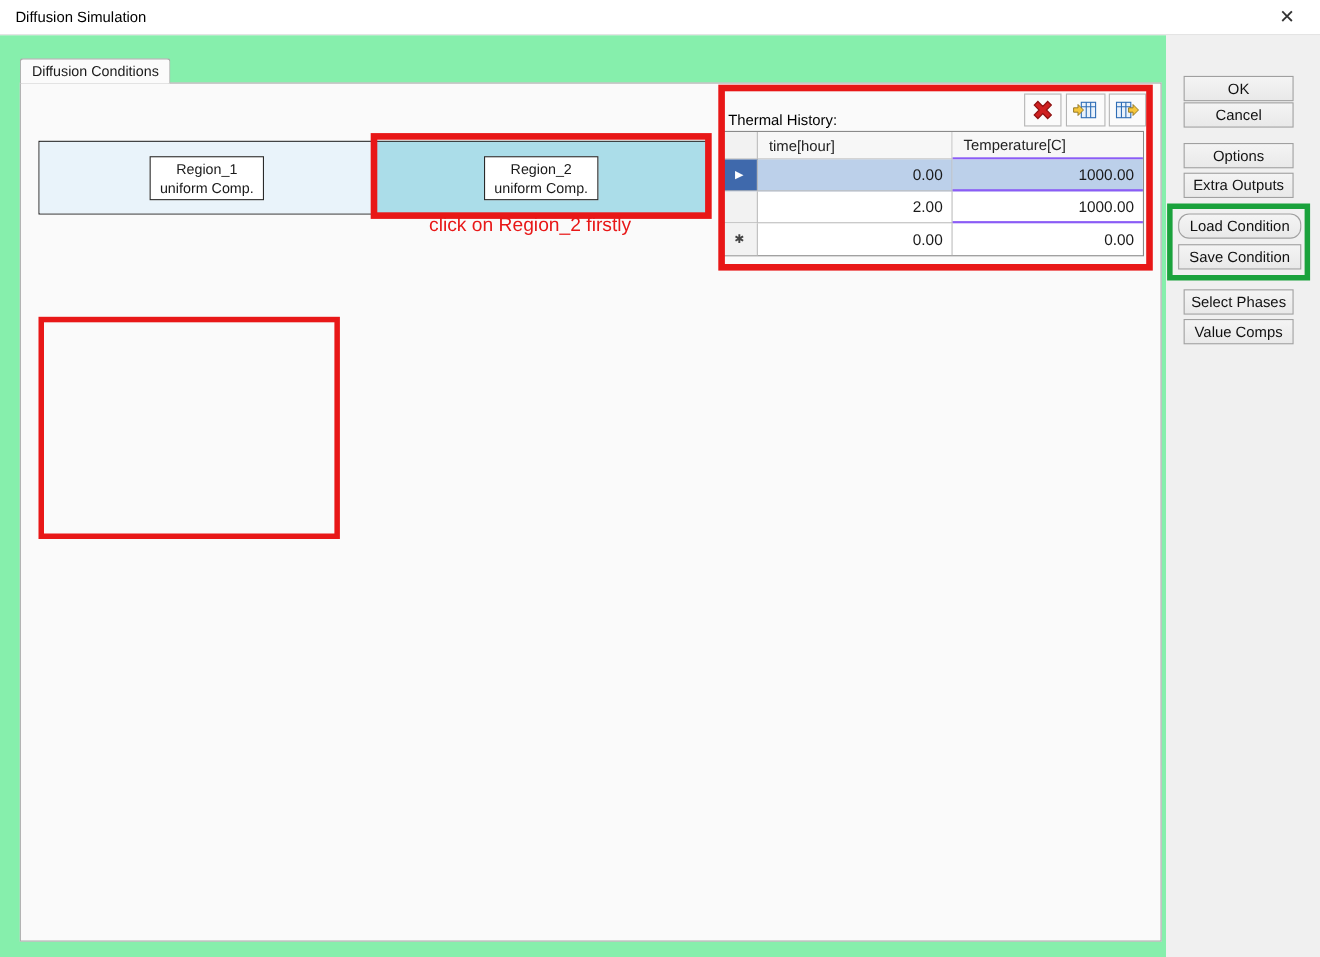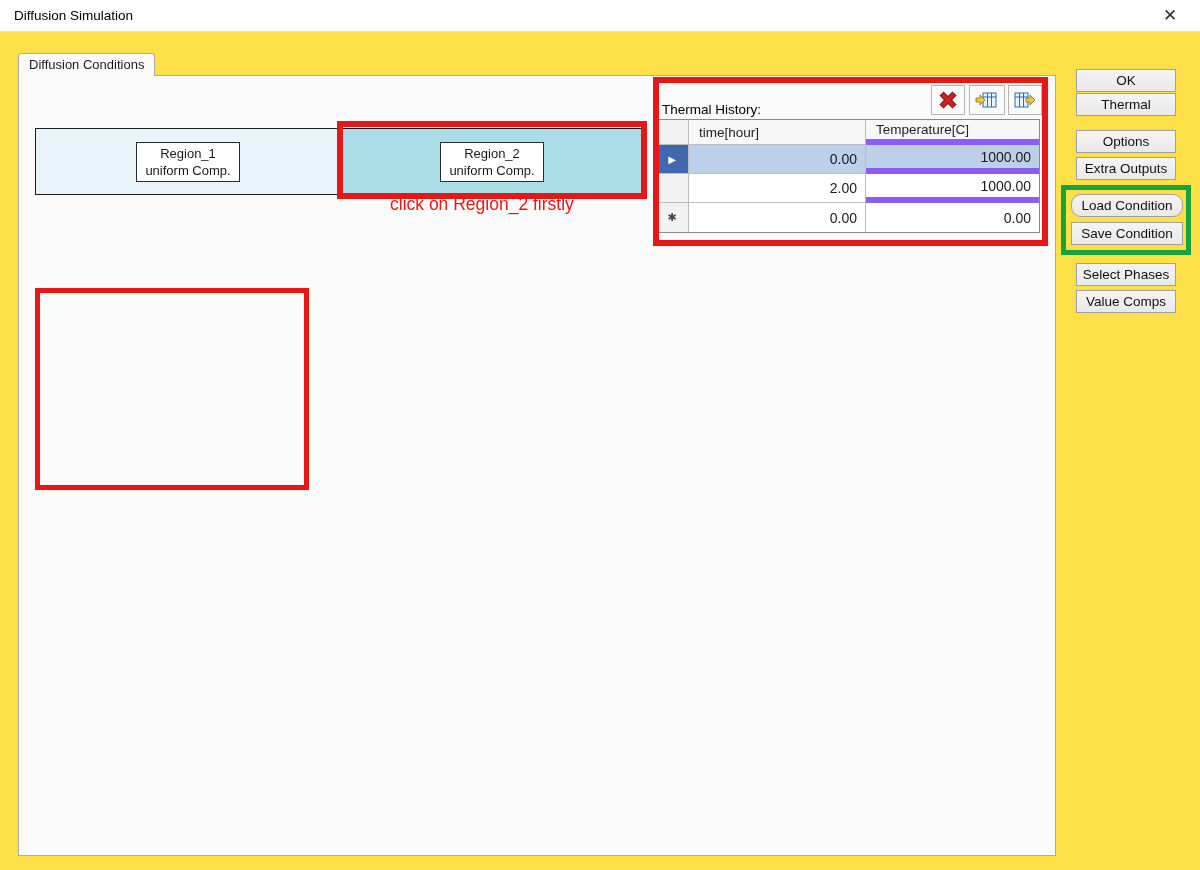--- a/index.html
+++ b/index.html
@@ -1,18 +1,18 @@
 <!DOCTYPE html>
 <html><head>
 <meta charset="utf-8">
 <style>
   * { margin:0; padding:0; box-sizing:border-box; }
   html,body { width:1200px; height:870px; overflow:hidden; }
   body { font-family:"Liberation Sans", sans-serif; font-size:13px; color:#1a1a1a; background:#f0f0f0; }
-  #dialog { position:relative; width:1200px; height:870px; background:#fde047; }
+  #dialog { position:relative; width:1060px; height:870px; background:#86efac; }
   .abs { position:absolute; }
 
   
   #titlebar { position:absolute; left:0; top:0; width:1200px; height:32px; background:#ffffff; border-bottom:1px solid #e2e2e2; }
   #title-text { position:absolute; left:14px; top:0; line-height:32px; font-size:13.5px; color:#000; }
   #close-btn { position:absolute; right:10px; top:0; width:40px; height:32px; text-align:center; line-height:32px; font-size:17px; color:#333; cursor:pointer; }
 
   
   #tab { position:absolute; left:18px; top:53px; height:23px; padding:0 10px; background:#fbfbfb; border:1px solid #ababab; border-bottom:none; border-radius:3px 3px 0 0; line-height:22px; z-index:2; }
   #tabpage { position:absolute; left:18px; top:75px; width:1038px; height:781px; background:#fafafa; border:1px solid #ababab; z-index:1; }
@@ -71,21 +71,21 @@
   
   .groupbox { position:absolute; border:1px solid #d2d2d2; border-radius:3px; }
   .grouptitle { position:absolute; top:-9px; left:8px; background:#fafafa; padding:0 4px; font-size:13.5px; }
 
   
   #thermal-table { position:absolute; left:655px; top:119px; width:385px; border:1px solid #8a8a8a; background:#fff; z-index:1; }
   .th-row { display:flex; height:29px; }
   .th-row.head { height:25px; }
   .th-rh { position:relative; width:33px; background:#f2f2f2; border-right:1px solid #bdbdbd; border-bottom:1px solid #bdbdbd; display:flex; align-items:center; justify-content:center; }
   .th-c1 { width:177px; border-right:1px solid #bdbdbd; border-bottom:1px solid #bdbdbd; display:flex; align-items:center; justify-content:flex-end; padding-right:8px; font-size:14px; }
-  .th-c2 { width:173px; border-bottom:6px solid #8b5cf6; display:flex; align-items:center; justify-content:flex-end; padding-right:8px; font-size:14px; }
+  .th-c2 { width:173px; border-bottom:2px solid #8b5cf6; display:flex; align-items:center; justify-content:flex-end; padding-right:8px; font-size:14px; }
   .th-row.head .th-c1, .th-row.head .th-c2 { background:#f7f7f7; justify-content:flex-start; padding-left:10px; font-size:13.5px; color:#222; }
   .th-row.sel .th-c1, .th-row.sel .th-c2 { background:#bcd0ea; }
   .th-row.sel .th-rh { background:#3f69ac; }
   .th-row:last-child .th-rh, .th-row:last-child .th-c1, .th-row:last-child .th-c2 { border-bottom:none; }
 
   
   #chart-panel { position:absolute; left:655px; top:308px; width:385px; height:162px; background:linear-gradient(180deg,#e3e3e3 0%,#ededed 55%,#fbfbfb 100%); border:1px solid #cfcfcf; }
 
   
   #moments-list { position:absolute; left:655px; top:513px; width:385px; height:175px; background:#fff; border:1px solid #8a8a8a; }
@@ -360,21 +360,21 @@
       <span class="cval">automatic</span>
       <svg class="chev" viewBox="0 0 10 7">
           <path d="M1 1 L5 5.5 L9 1" stroke="#444" fill="none" stroke-width="1.4"></path>
         </svg>
     </div>
     <div class="abs" style="left:415px; top:118px; font-size:13.5px; color:#d01818;"># of Grids:</div>
     <input class="win-input right" style="left: 479px; top: 111px; width: 93px; height: 27px;" value="100">
   </div>
 
   <div class="sbtn" style="top:69px;">OK</div>
-  <div class="sbtn" style="top:93px;">Thermal</div>
+  <div class="sbtn" style="top:93px;">Cancel</div>
   <div class="sbtn" style="top:130px;">Options</div>
   <div class="sbtn" style="top:157px;">Extra Outputs</div>
   <div class="sbtn wide" style="top:194px;border-radius:10px;">Load Condition</div>
   <div class="sbtn wide" style="top:222px;">Save Condition</div>
   <div class="sbtn" style="top:263px;">Select Phases</div>
   <div class="sbtn" style="top:290px;">Value Comps</div>
   <div class="anno anno5 anno-green" style="left:1061px; top:185px; width:130px; height:70px;"></div>
 
 </div>
 

